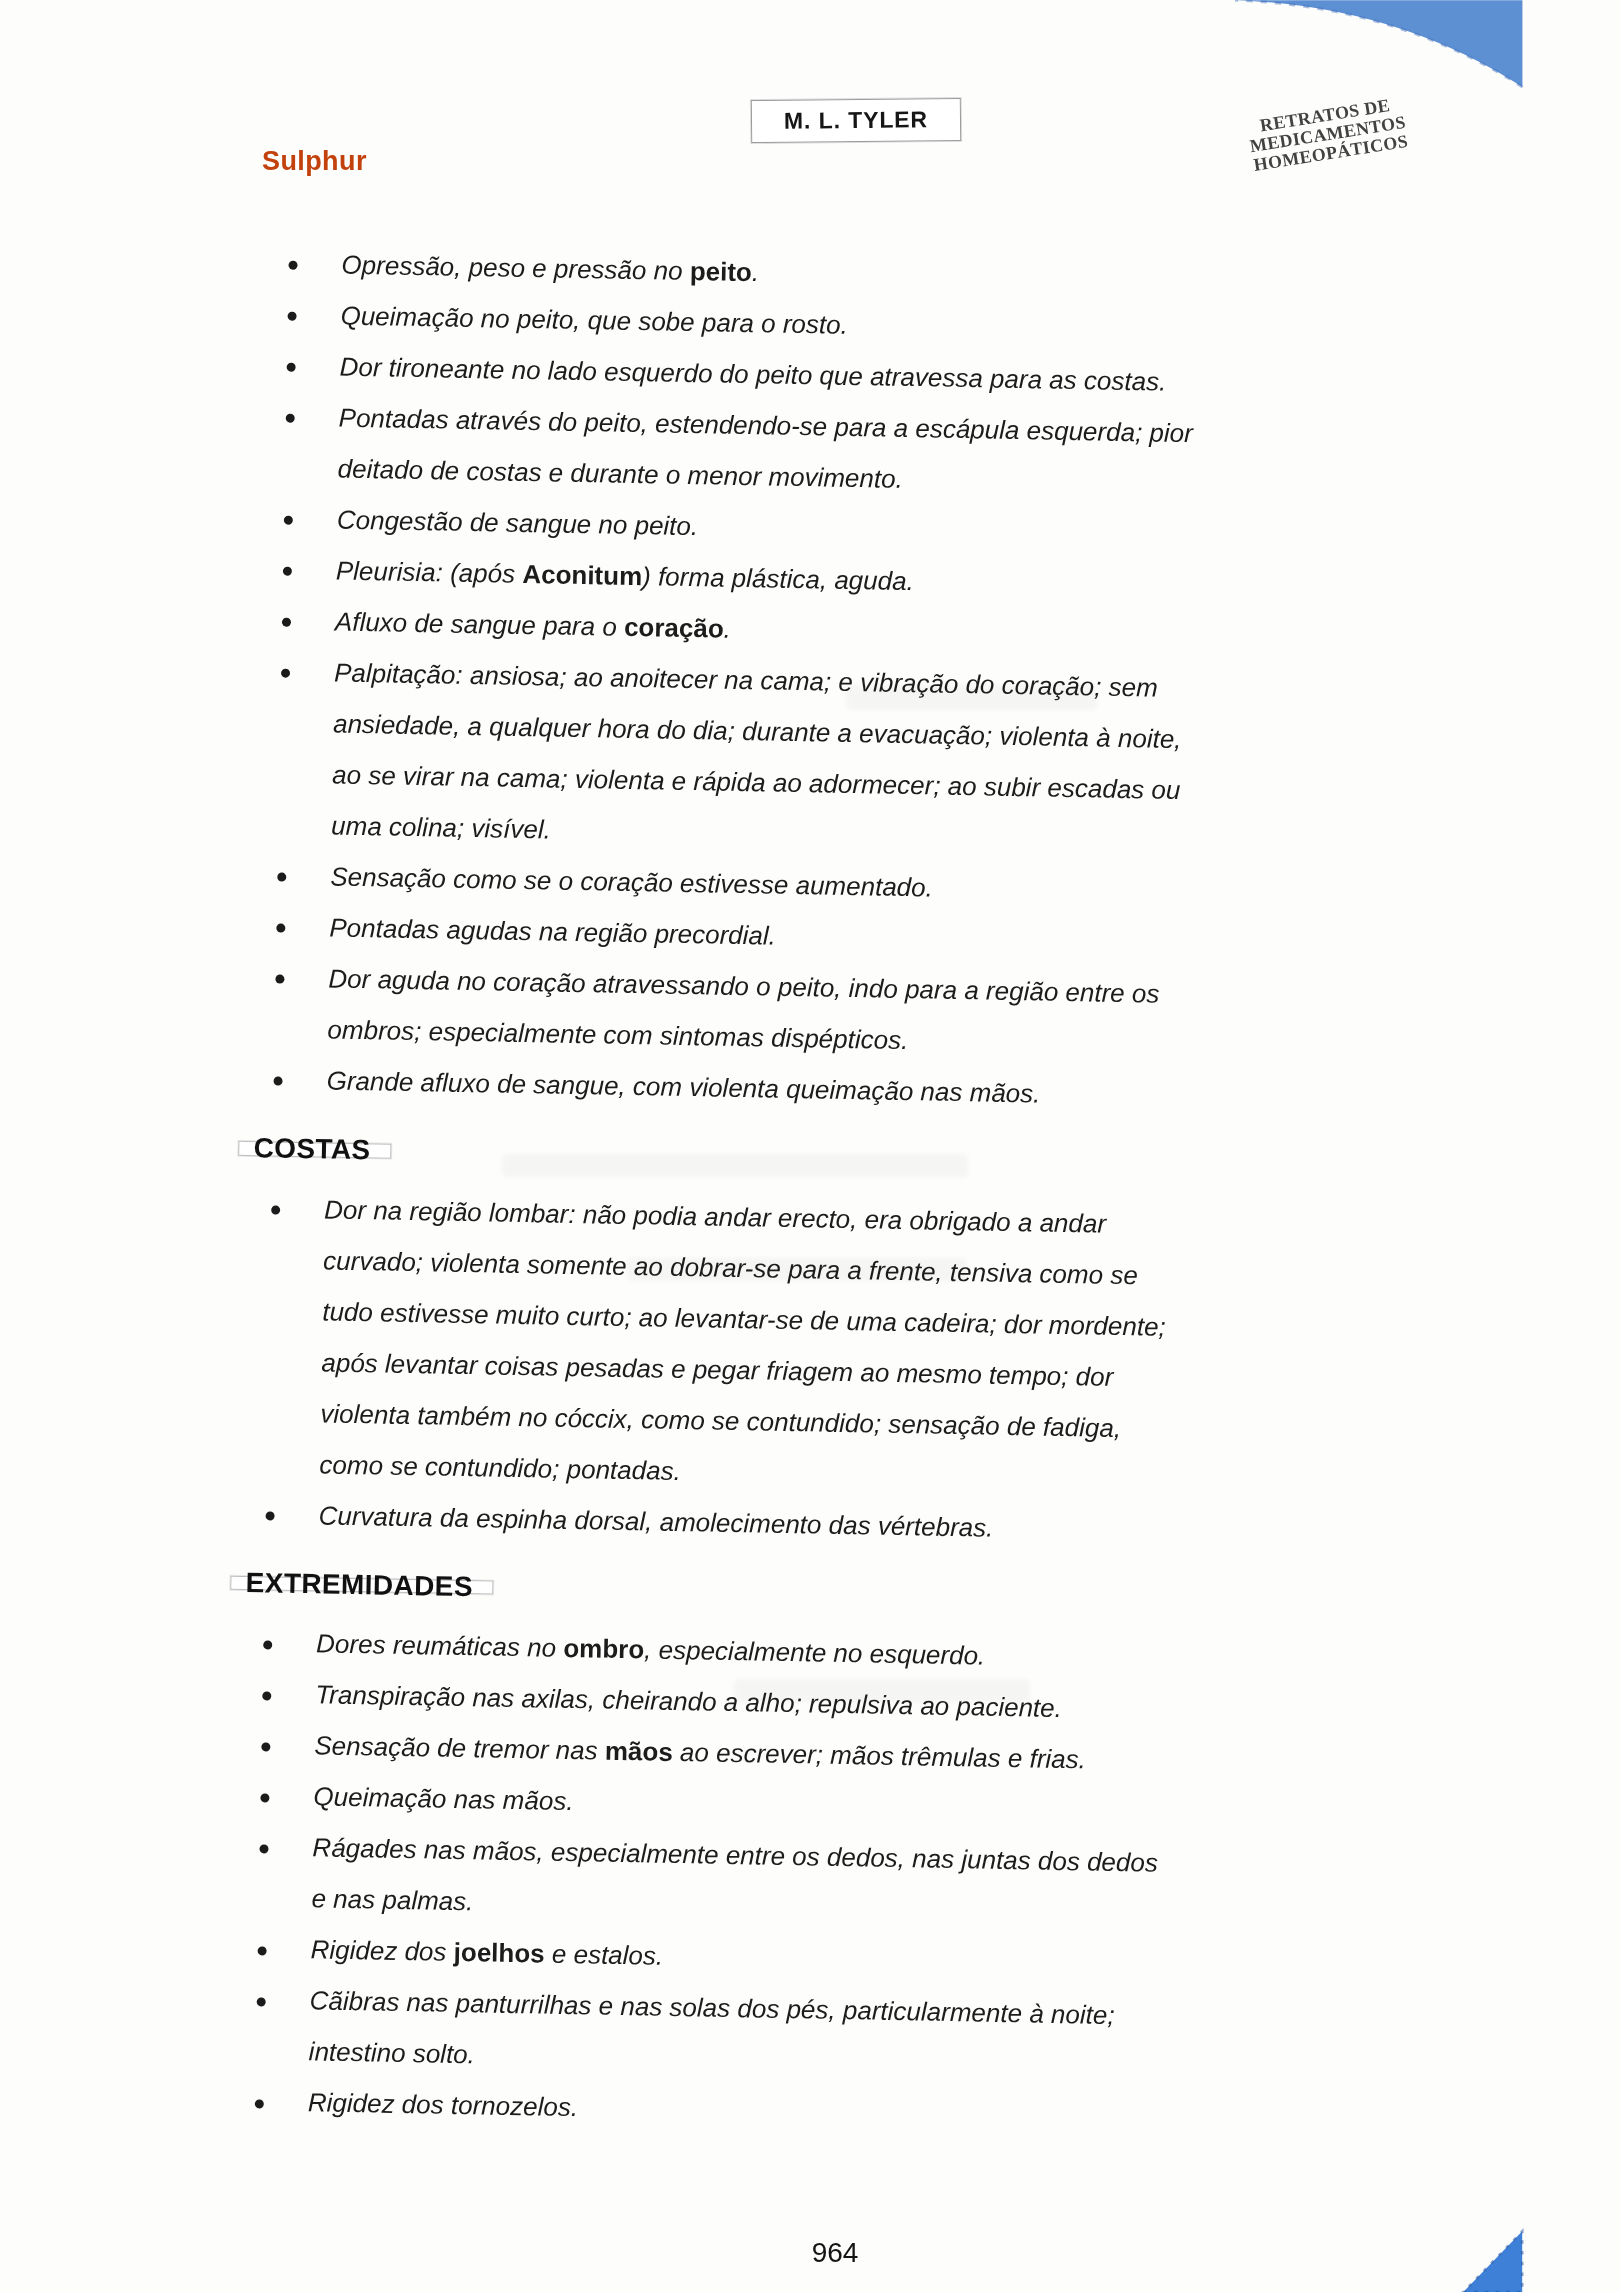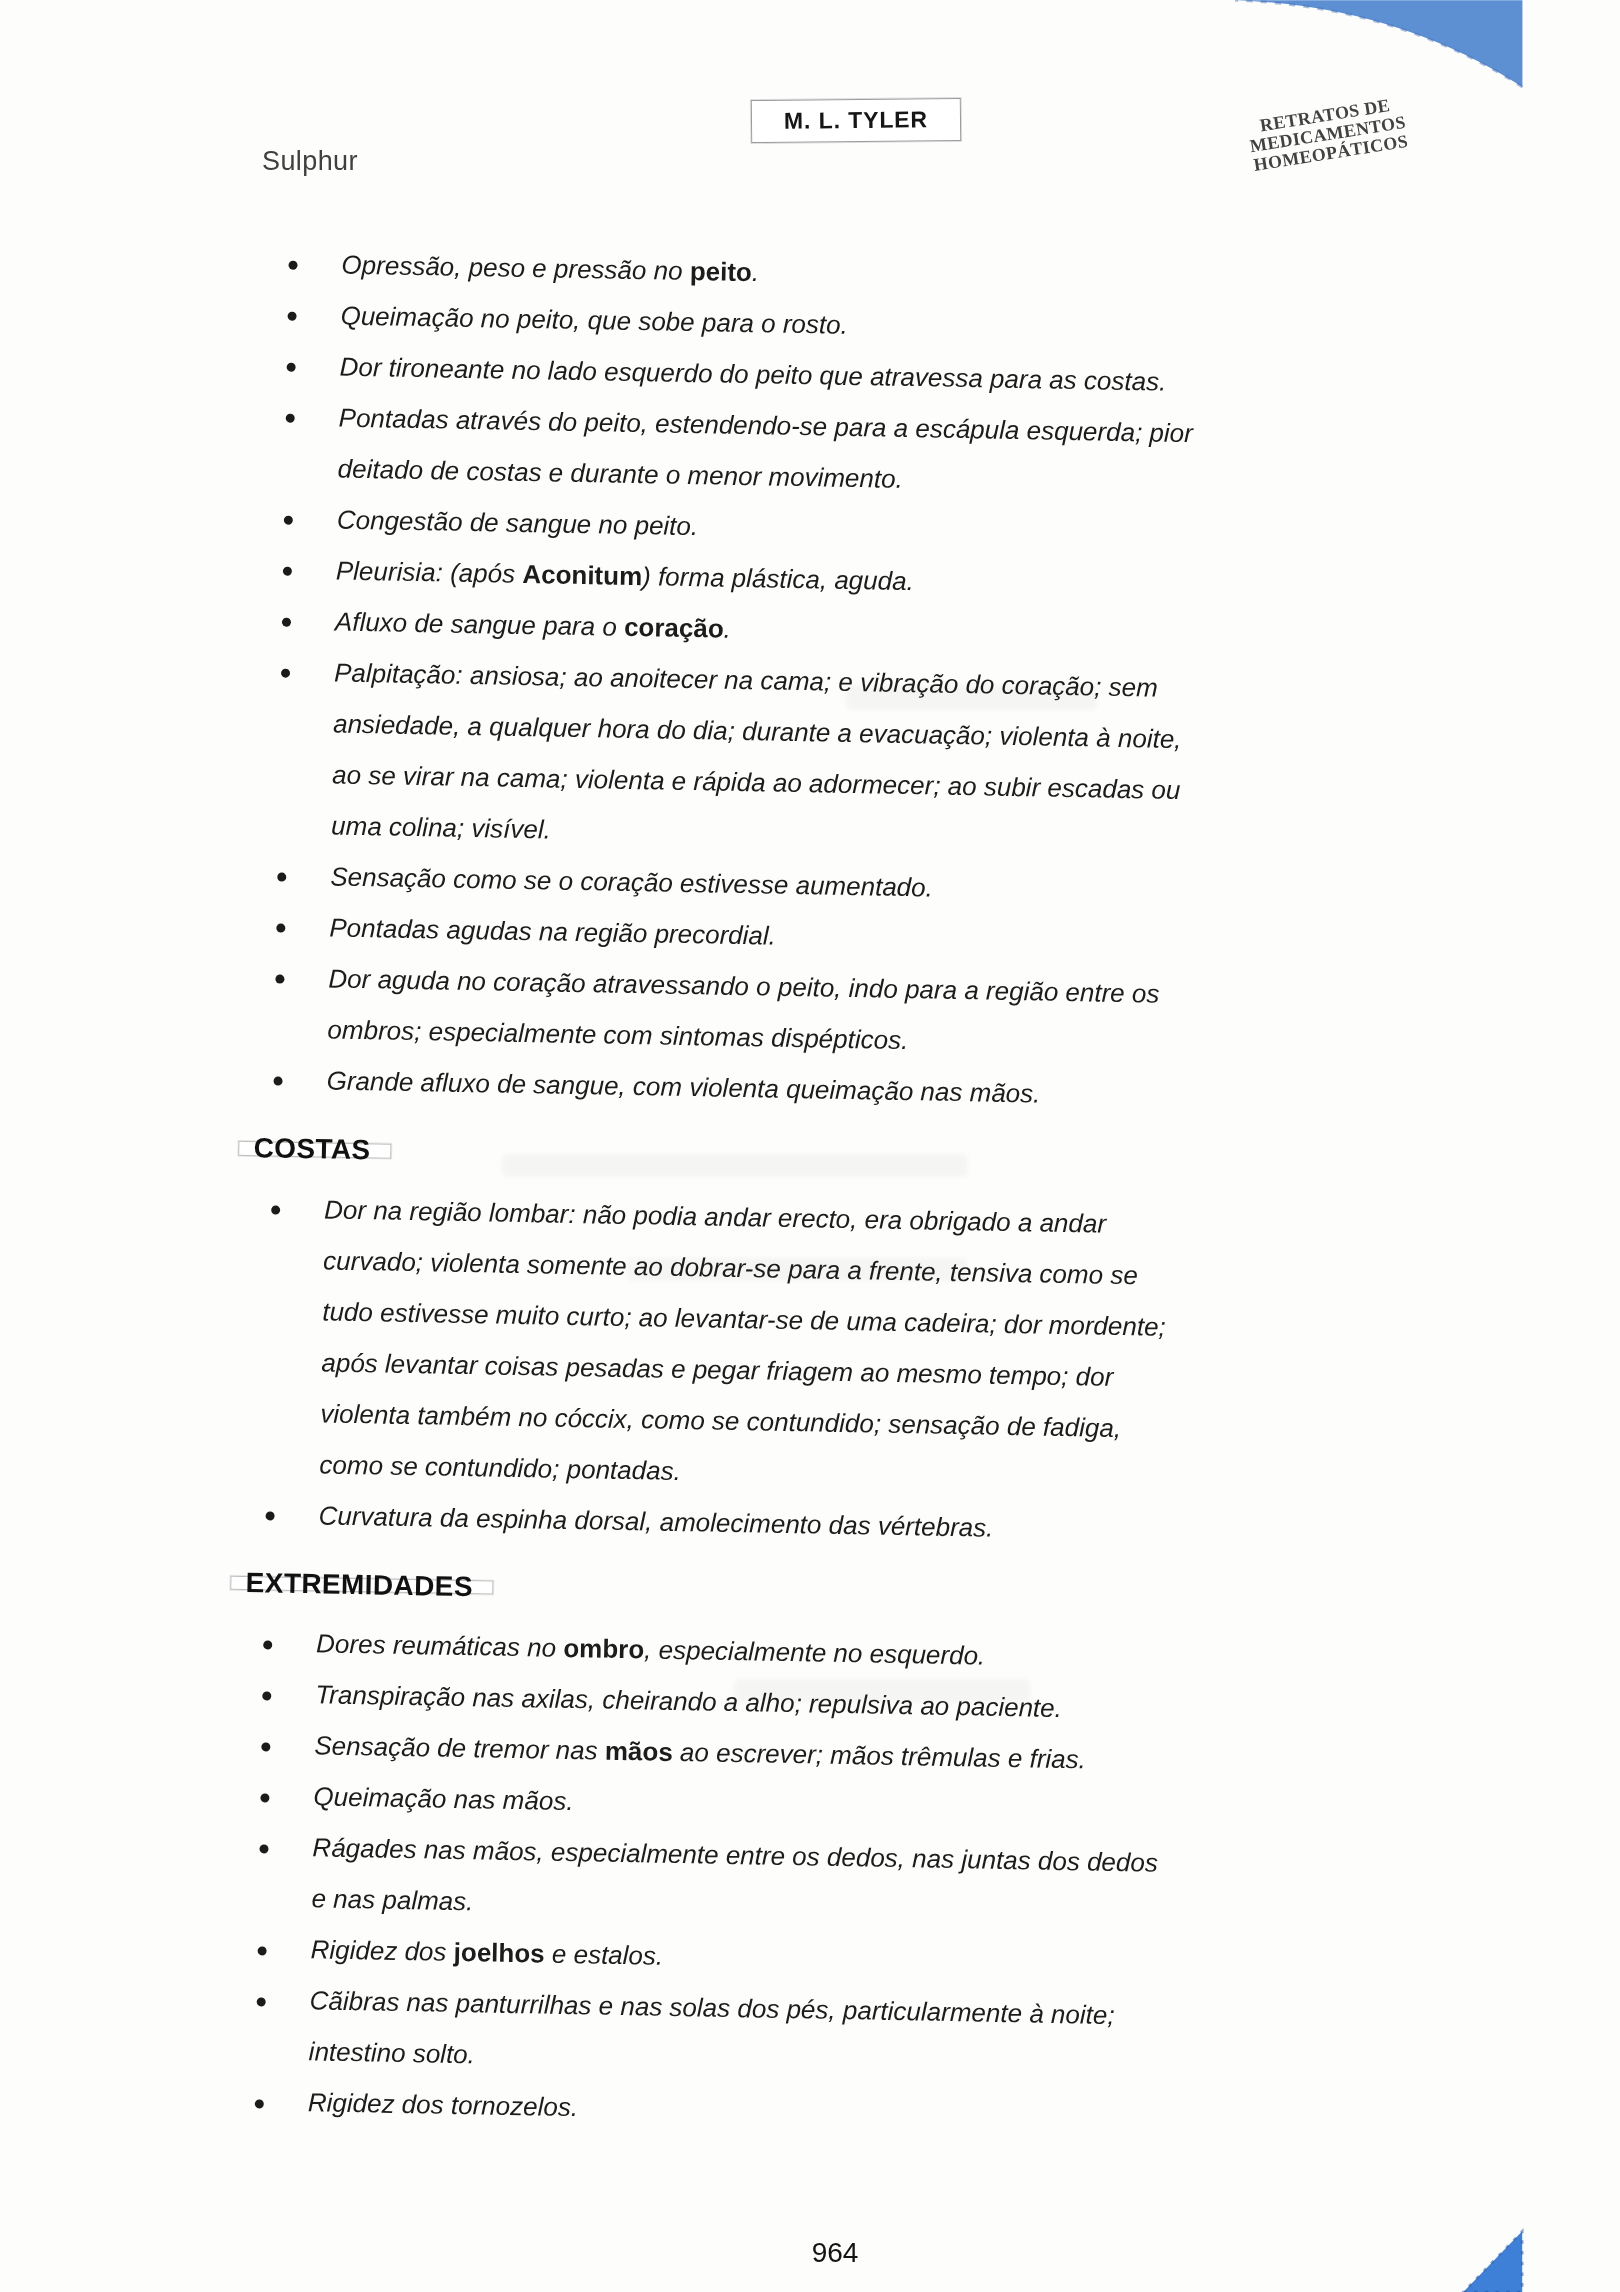--- a/index.html
+++ b/index.html
@@ -8,21 +8,21 @@
     width:1620px;height:2293px;
     background:#fdfdfc;
     overflow:hidden;
     font-family:"Liberation Sans","DejaVu Sans",sans-serif;
     color:#1c1c1c;
   }
 
   
   .remedy-name{
     position:absolute;left:262px;top:146px;
-    font-size:27px;font-weight:normal;letter-spacing:0.4px;color:#404040;
+    font-size:27px;font-weight:bold;letter-spacing:0.4px;color:#c2410c;
   }
   .author-badge{
     position:absolute;left:751px;top:99px;
     width:208px;height:41px;
     border:1.8px solid #9b9b9b;
     box-shadow:0 0 0 0.9px #dcdcdc;
     background:#fff;
     display:flex;align-items:center;justify-content:center;
     font-size:23px;font-weight:bold;letter-spacing:0.9px;color:#161616;
     transform:rotate(-.6deg);

